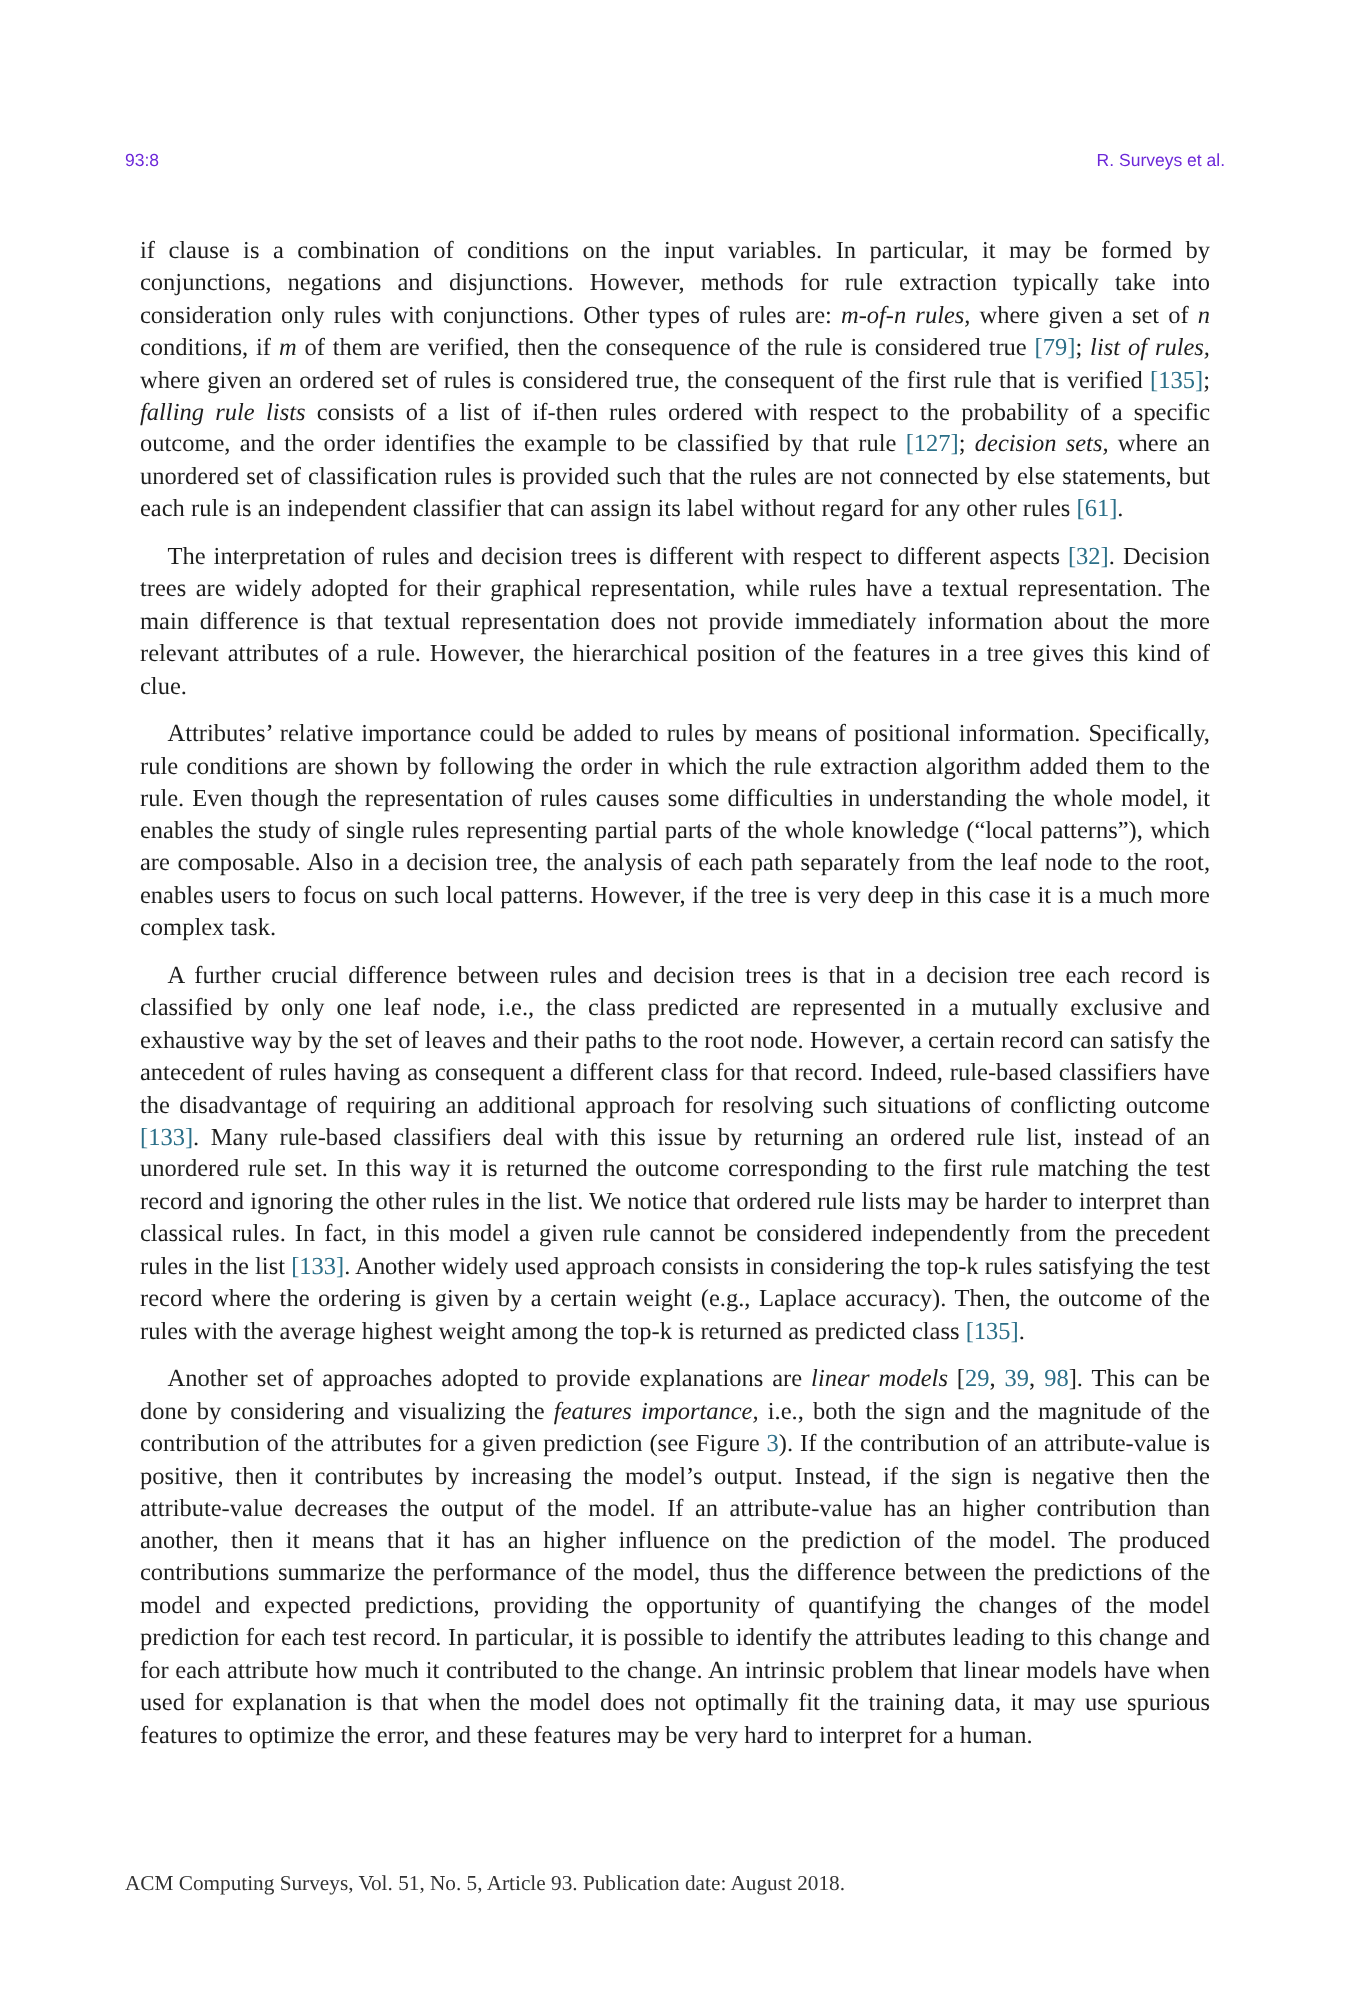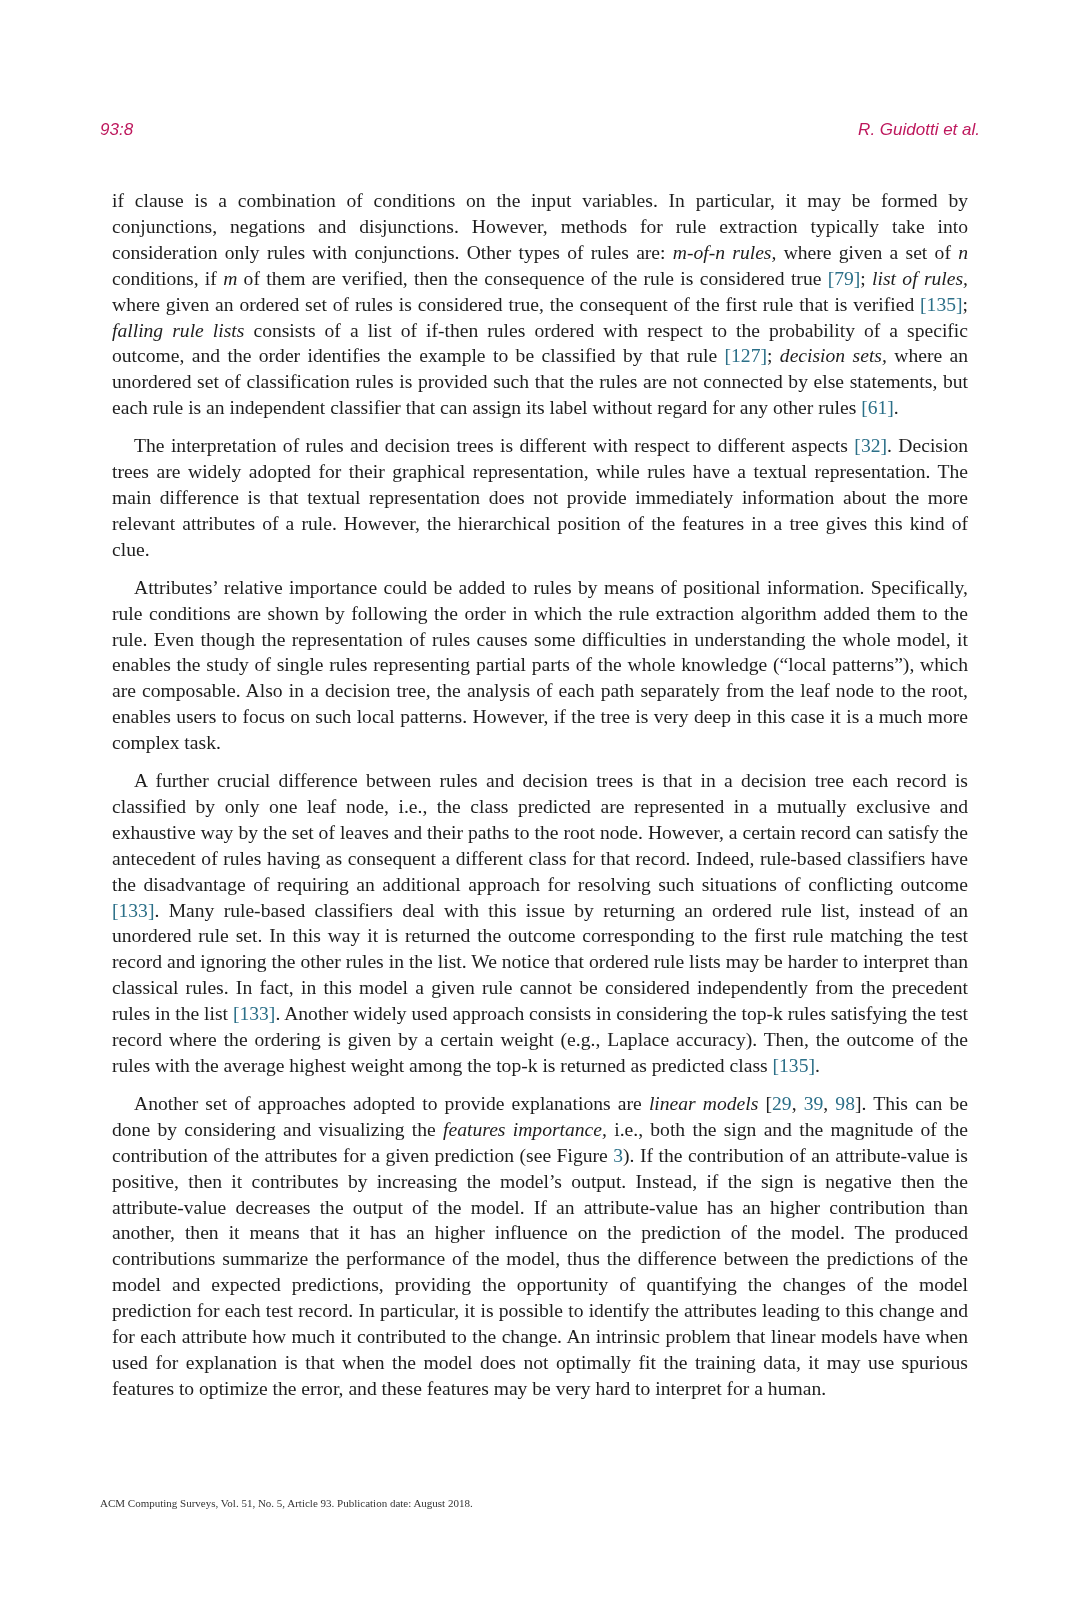--- a/index.html
+++ b/index.html
@@ -1,38 +1,38 @@
 <!DOCTYPE html>
 <html><head>
 <meta charset="utf-8">
 <style>
   html, body { margin: 0; padding: 0; background: #ffffff; }
   body { width: 1080px; height: 1600px; position: relative; overflow: hidden;
          font-family: "Liberation Serif", "DejaVu Serif", serif; color: #1e1e1e; }
   .page { position: absolute; left: 0; top: 0; width: 1080px; height: 1600px; }
   .running-head { position: absolute; top: 120px; left: 100px; width: 880px; height: 24px;
-                  font-family: "Liberation Sans", "DejaVu Sans", sans-serif; font-size: 17px; color: #be185d; font-style: italic; }
+                  font-family: "Liberation Sans", "DejaVu Sans", sans-serif; font-size: 14px; color: #6d28d9; }
   .running-head .left { position: absolute; left: 0; top: 0; }
   .running-head .right { position: absolute; right: 0; top: 0; }
   .body { position: absolute; top: 176px; left: 100px; width: 880px;
           font-size: 19.6px; line-height: 25.9px; text-align: justify; hyphens: auto; }
   .para { margin: 12px; text-indent: 0; }
   .para.indent { text-indent: 22px; }
   .it { font-style: italic; }
   .cite { color: #2b6f88; }
-  .footer { position: absolute; top: 1497px; left: 100px; font-size: 11px; color: #333;
+  .footer { position: absolute; top: 1497px; left: 100px; font-size: 17px; color: #333;
             font-family: "Liberation Serif", "DejaVu Serif", serif; }
 </style>
 </head>
 <body>
 
 <div class="page">
   <div class="running-head">
     <span class="left">93:8</span>
-    <span class="right">R. Guidotti et al.</span>
+    <span class="right">R. Surveys et al.</span>
   </div>
 
   <div class="body" id="body-text">
       <p class="para"><span>if clause is a combination of conditions on the input variables. In particular, it may be formed by conjunctions, negations and disjunctions. However, methods for rule extraction typically take into consideration only rules with conjunctions. Other types of rules are: </span><span class="it">m-of-n rules,</span><span> where given a set of </span><span class="it">n</span><span> conditions, if </span><span class="it">m</span><span> of them are verified, then the consequence of the rule is considered true </span><span class="cite">[79]</span><span>; </span><span class="it">list of rules,</span><span> where given an ordered set of rules is considered true, the consequent of the first rule that is verified </span><span class="cite">[135]</span><span>; </span><span class="it">falling rule lists</span><span> consists of a list of if-then rules ordered with respect to the probability of a specific outcome, and the order identifies the example to be classified by that rule </span><span class="cite">[127]</span><span>; </span><span class="it">decision sets,</span><span> where an unordered set of classification rules is provided such that the rules are not connected by else statements, but each rule is an independent classifier that can assign its label without regard for any other rules </span><span class="cite">[61]</span><span>.</span></p>
       <p class="para indent"><span>The interpretation of rules and decision trees is different with respect to different aspects </span><span class="cite">[32]</span><span>. Decision trees are widely adopted for their graphical representation, while rules have a textual representation. The main difference is that textual representation does not provide immediately information about the more relevant attributes of a rule. However, the hierarchical position of the features in a tree gives this kind of clue.</span></p>
       <p class="para indent"><span>Attributes’ relative importance could be added to rules by means of positional information. Specifically, rule conditions are shown by following the order in which the rule extraction algo­rithm added them to the rule. Even though the representation of rules causes some difficulties in understanding the whole model, it enables the study of single rules representing partial parts of the whole knowledge (“local patterns”), which are composable. Also in a decision tree, the analysis of each path separately from the leaf node to the root, enables users to focus on such local patterns. However, if the tree is very deep in this case it is a much more complex task.</span></p>
       <p class="para indent"><span>A further crucial difference between rules and decision trees is that in a decision tree each record is classified by only one leaf node, i.e., the class predicted are represented in a mutually exclusive and exhaustive way by the set of leaves and their paths to the root node. However, a certain record can satisfy the antecedent of rules having as consequent a different class for that record. Indeed, rule-based classifiers have the disadvantage of requiring an additional approach for resolving such situations of conflicting outcome </span><span class="cite">[133]</span><span>. Many rule-based classifiers deal with this issue by returning an ordered rule list, instead of an unordered rule set. In this way it is returned the outcome corresponding to the first rule matching the test record and ignoring the other rules in the list. We notice that ordered rule lists may be harder to interpret than classical rules. In fact, in this model a given rule cannot be considered independently from the precedent rules in the list </span><span class="cite">[133]</span><span>. Another widely used approach consists in considering the top-k rules satisfying the test record where the ordering is given by a certain weight (e.g., Laplace accuracy). Then, the outcome of the rules with the average highest weight among the top-k is returned as predicted class </span><span class="cite">[135]</span><span>.</span></p>
       <p class="para indent"><span>Another set of approaches adopted to provide explanations are </span><span class="it">linear models</span><span> [</span><span class="cite">29</span><span>, </span><span class="cite">39</span><span>, </span><span class="cite">98</span><span>]. This can be done by considering and visualizing the </span><span class="it">features importance,</span><span> i.e., both the sign and the mag­nitude of the contribution of the attributes for a given prediction (see Figure </span><span class="cite">3</span><span>). If the contribution of an attribute-value is positive, then it contributes by increasing the model’s output. Instead, if the sign is negative then the attribute-value decreases the output of the model. If an attribute-value has an higher contribution than another, then it means that it has an higher influence on the prediction of the model. The produced contributions summarize the performance of the model, thus the difference between the predictions of the model and expected predictions, providing the opportunity of quantifying the changes of the model prediction for each test record. In particular, it is possible to identify the attributes leading to this change and for each attribute how much it contributed to the change. An intrinsic problem that linear models have when used for explana­tion is that when the model does not optimally fit the training data, it may use spurious features to optimize the error, and these features may be very hard to interpret for a human.</span></p>
     </div>
 

